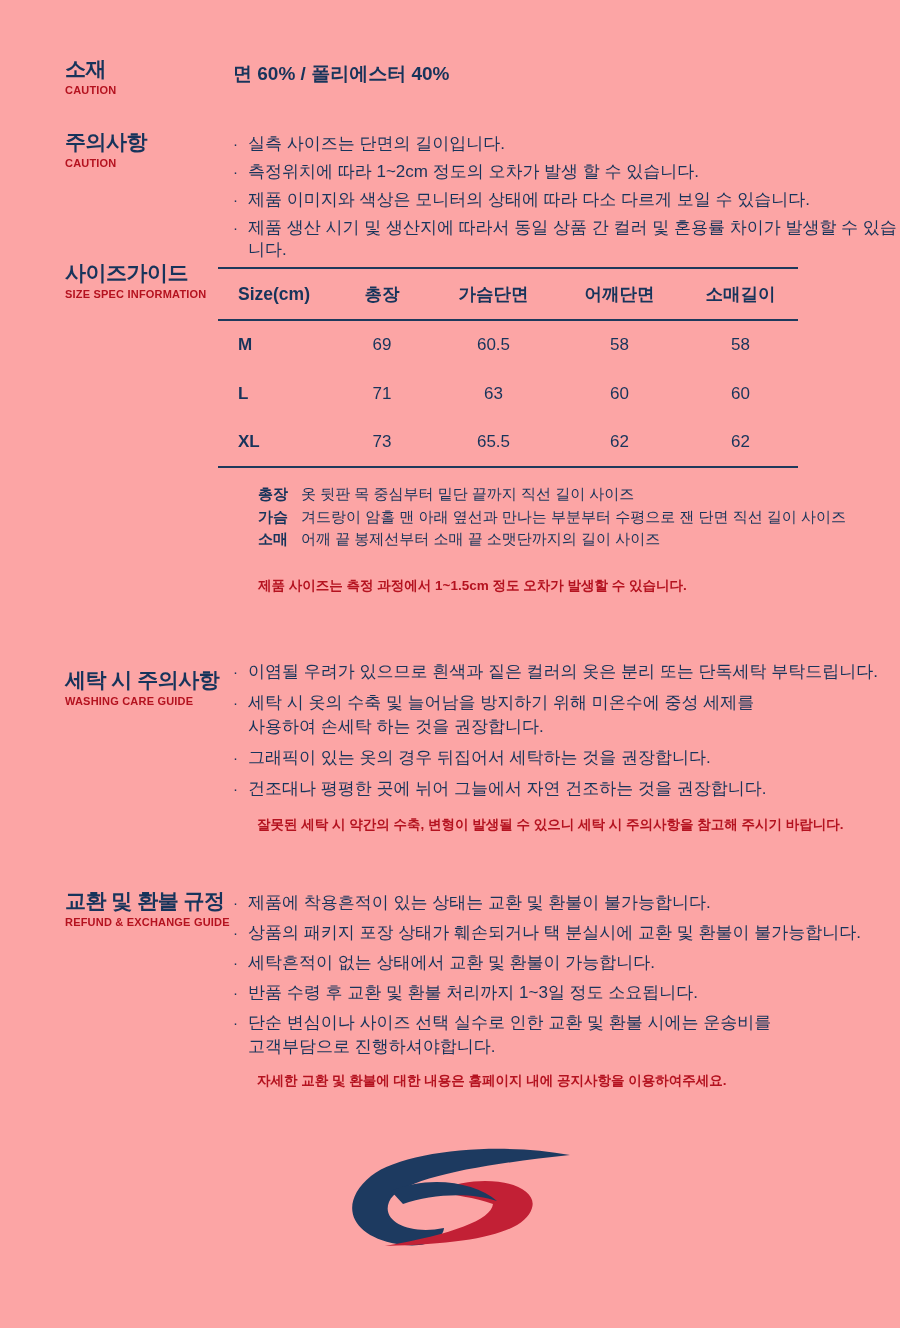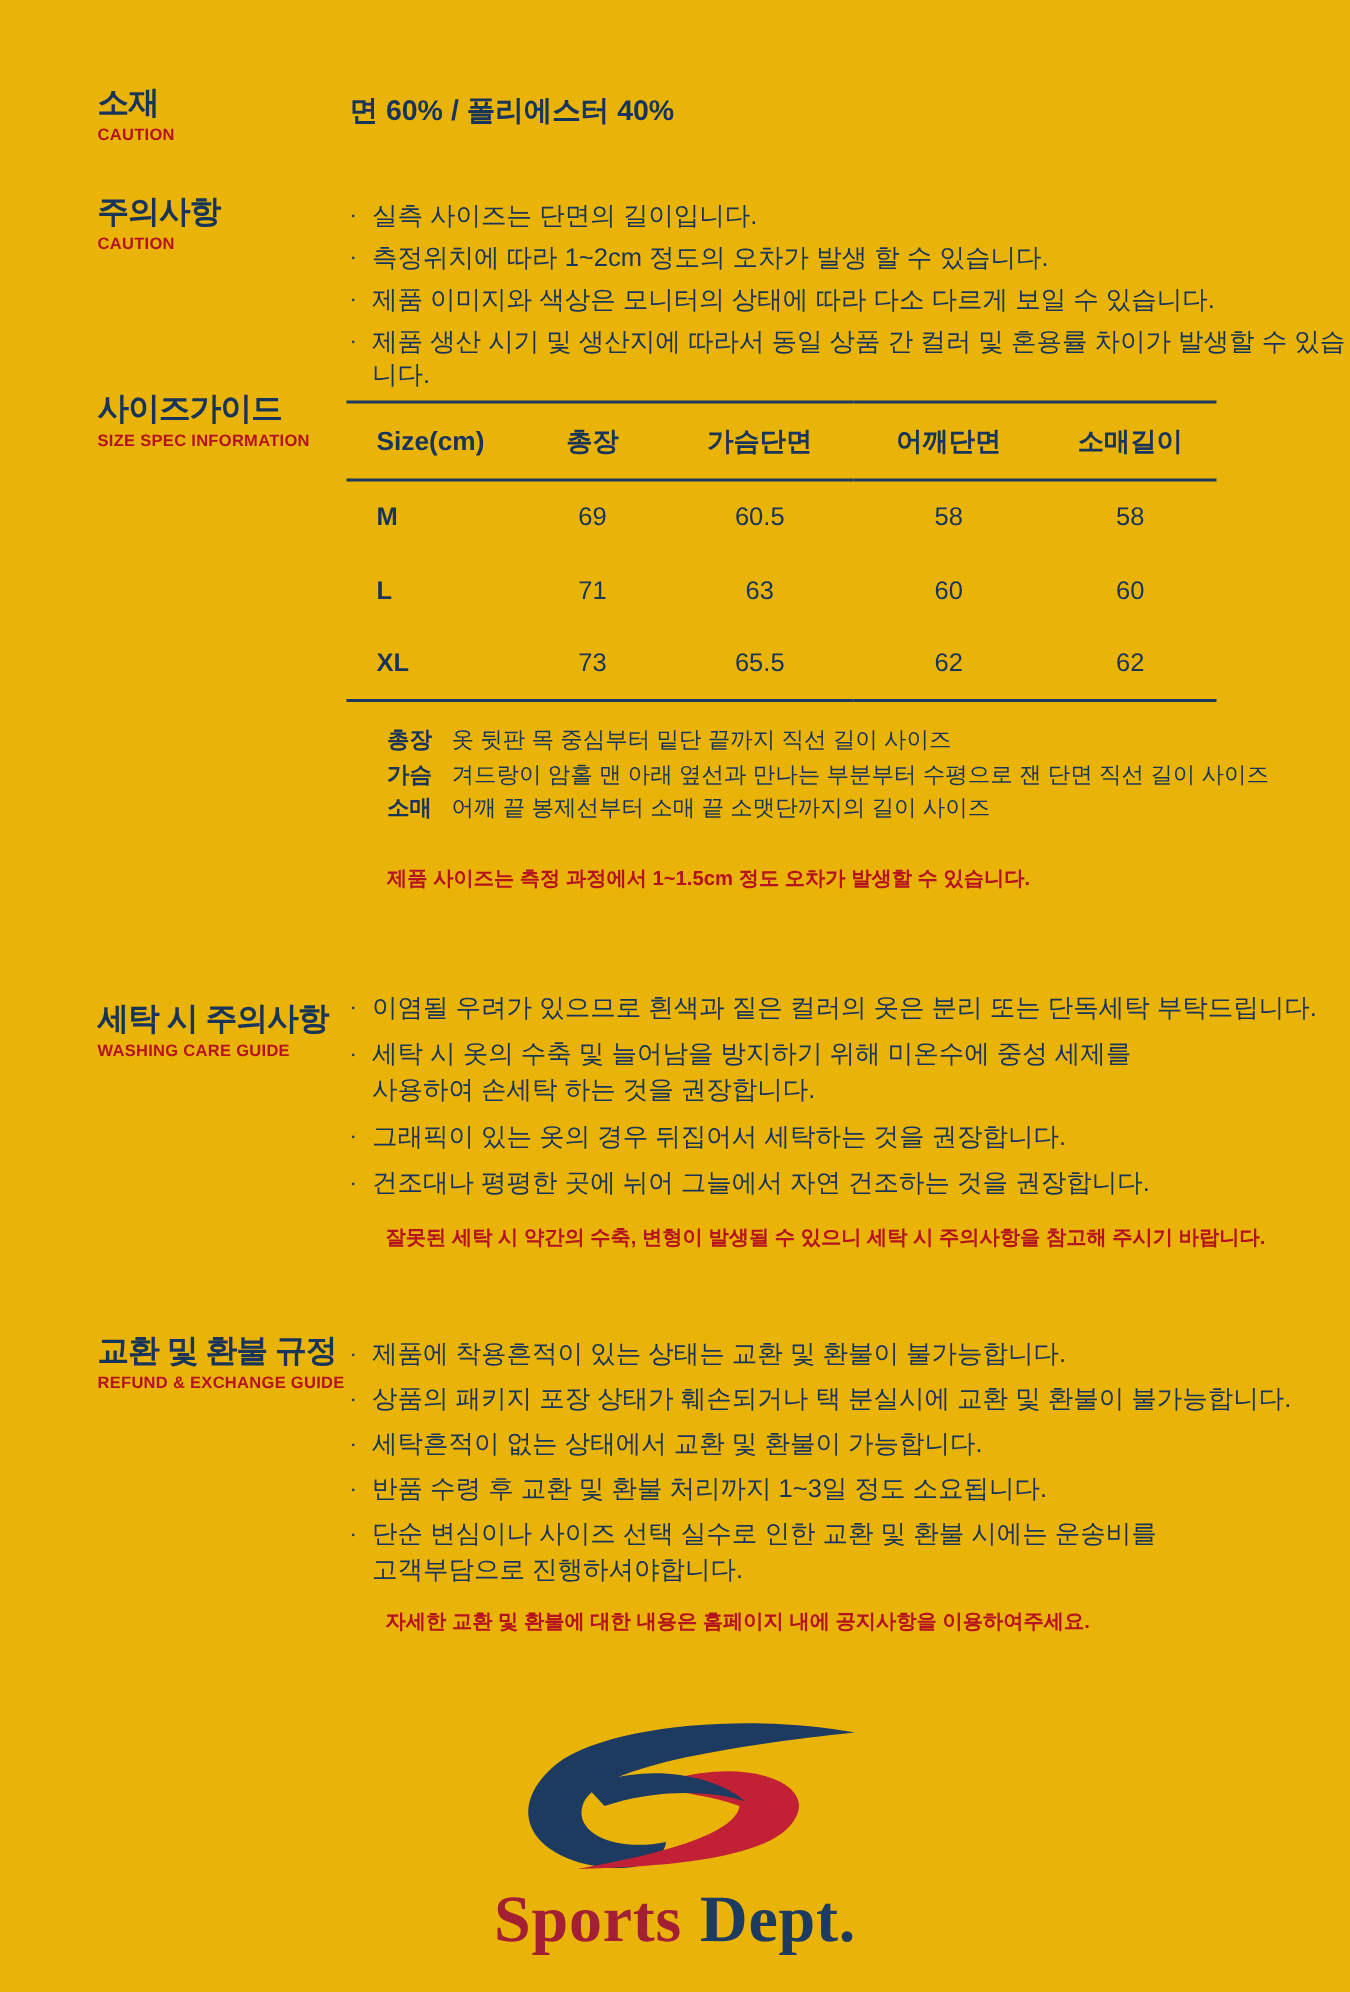--- a/index.html
+++ b/index.html
@@ -2,21 +2,21 @@
 <html><head>
 <meta charset="utf-8">
 <style>
   * { margin:0; padding:0; box-sizing:border-box; }
   html,body { background:#ffffff; }
   body {
     width:900px; height:1328px; position:relative;
     font-family:"Liberation Sans","DejaVu Sans",sans-serif;
     color:#17345b;
   }
-  .page { position:absolute; inset:0; background:#eab308; overflow:hidden; }
+  .page { position:absolute; inset:0; background:#fca5a5; overflow:hidden; }
 
   
   .sec-label { position:absolute; left:65px; width:175px; }
   .sec-label .ko { font-size:21px; font-weight:700; color:#17345b; letter-spacing:-0.5px; line-height:1.15; }
   .sec-label .en { font-size:11px; font-weight:700; color:#b4121f; margin-top:3px; letter-spacing:0.2px; }
 
   
   .content { position:absolute; left:233px; }
 
   .material-value { font-size:19px; font-weight:600; color:#17345b; }
@@ -30,21 +30,21 @@
   .list-washing .row { margin-bottom:9px; }
   .list-washing .row.tight { margin-bottom:2px; }
   .list-refund .row { margin-bottom:8px; }
   .list-refund .row.tight { margin-bottom:2px; }
 
   .red-note { font-size:13.5px; font-weight:700; color:#b4121f; padding-left:24px; }
   .note-washing { margin-top:16px; }
   .note-refund  { margin-top:14px; }
 
   
-  .size-table { position:absolute; left:231px; top:267px; width:580px;
+  .size-table { position:absolute; left:218px; top:267px; width:580px;
     border-collapse:collapse; color:#17345b;
     border-top:2px solid #1d3a5c; border-bottom:2px solid #1d3a5c; }
   .size-table thead tr { border-bottom:2px solid #1d3a5c; }
   .size-table th { height:52px; font-size:17.5px; font-weight:700; text-align:center; vertical-align:middle; }
   .size-table td { height:49px; font-size:17px; font-weight:400; text-align:center; vertical-align:middle; }
   .size-table .c0 { text-align:left; padding-left:20px; }
   .size-table td.c0 { font-weight:700; }
 
   
   .defs { position:absolute; left:258px; top:483px; }
@@ -231,18 +231,15 @@
       <path d="M112,44
                C165,24 214,40 207,62
                C200,85 156,98 60,100
                C128,88 166,74 168,58
                C150,51 128,50 112,44 Z" fill="#c22035"></path>
 
       <path d="M66,45
                C104,29 150,36 172,55
                C146,46 106,48 78,58 Z" fill="#1d3a60"></path>
     </svg>
-    <div class="brand">
-      <span class="w1">Sports</span><span class="w2">Dept.</span>
-    </div>
   </div>
 
 </div>
 
 </body></html>

